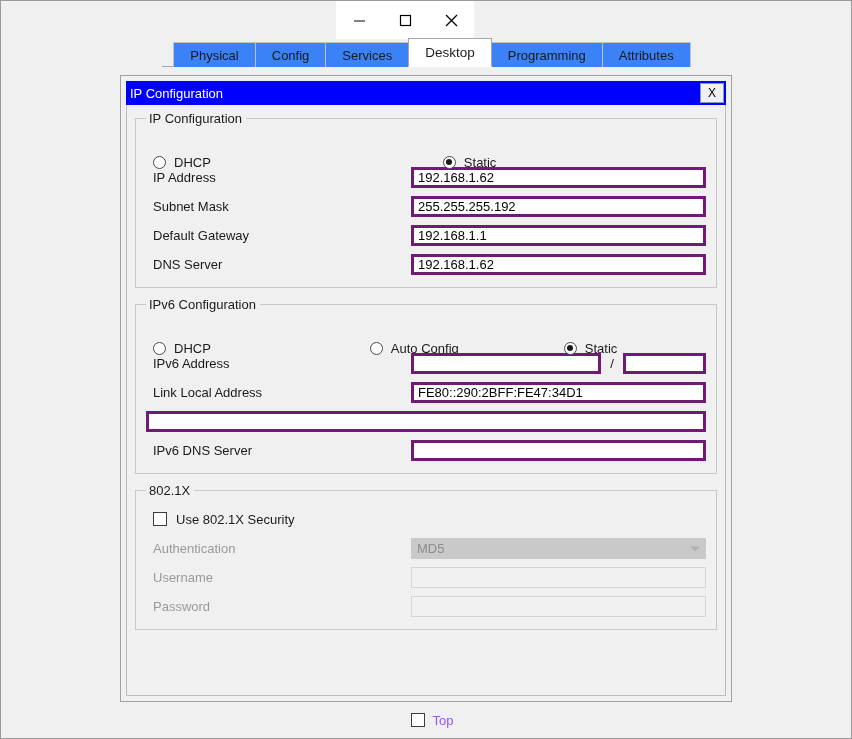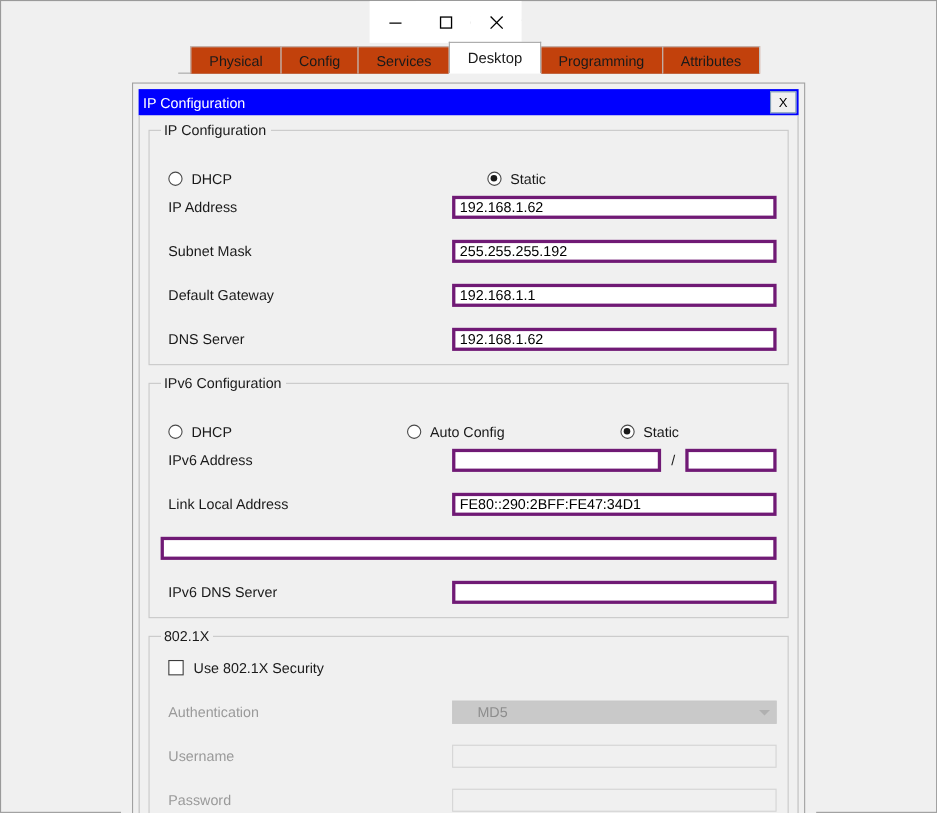--- a/index.html
+++ b/index.html
@@ -80,21 +80,21 @@
     box-sizing: border-box;
     flex: none;
     border-bottom: 1px solid #a6a6a6;
     position: relative;
   }
   .tab {
     height: 25px;
     line-height: 25px;
     padding: 0 16px;
     font-size: 13px;
-    background: #c2410c;
+    background: #3b82f6;
     border: 1px solid #c2c2c2;
     border-bottom: none;
     margin-right: -1px;
     box-sizing: border-box;
     color: #1a1a1a;
     position: relative;
     top: 1px;
   }
   .tab.active {
     background: #ffffff;
@@ -178,21 +178,20 @@
     padding: 0 4px 0 3px;
     font-size: 13px;
     color: #1a1a1a;
   }
 
   
   .row {
     display: flex;
     align-items: center;
     height: 29px;
-    margin-top: 11px;
   }
   .row .lbl {
     width: 265px;
     flex: none;
     font-size: 13px;
     color: #1a1a1a;
     padding-left: 7px;
     box-sizing: border-box;
   }
   .row .lbl.dim { color: #9a9a9a; }
@@ -283,21 +282,21 @@
     flex: 1;
     height: 21px;
     background: #c9c9c9;
     border: 1px solid #c9c9c9;
     box-sizing: border-box;
     display: flex;
     align-items: center;
     position: relative;
   }
   .combo .combo-val {
-    padding-left: 22px;
+    padding-left: 5px;
     font-size: 13px;
     color: #8d8d8d;
   }
   .combo .combo-arrow {
     position: absolute;
     right: 5px;
     top: 50%;
     transform: translateY(-50%);
     width: 0; height: 0;
     border-left: 5px solid transparent;

